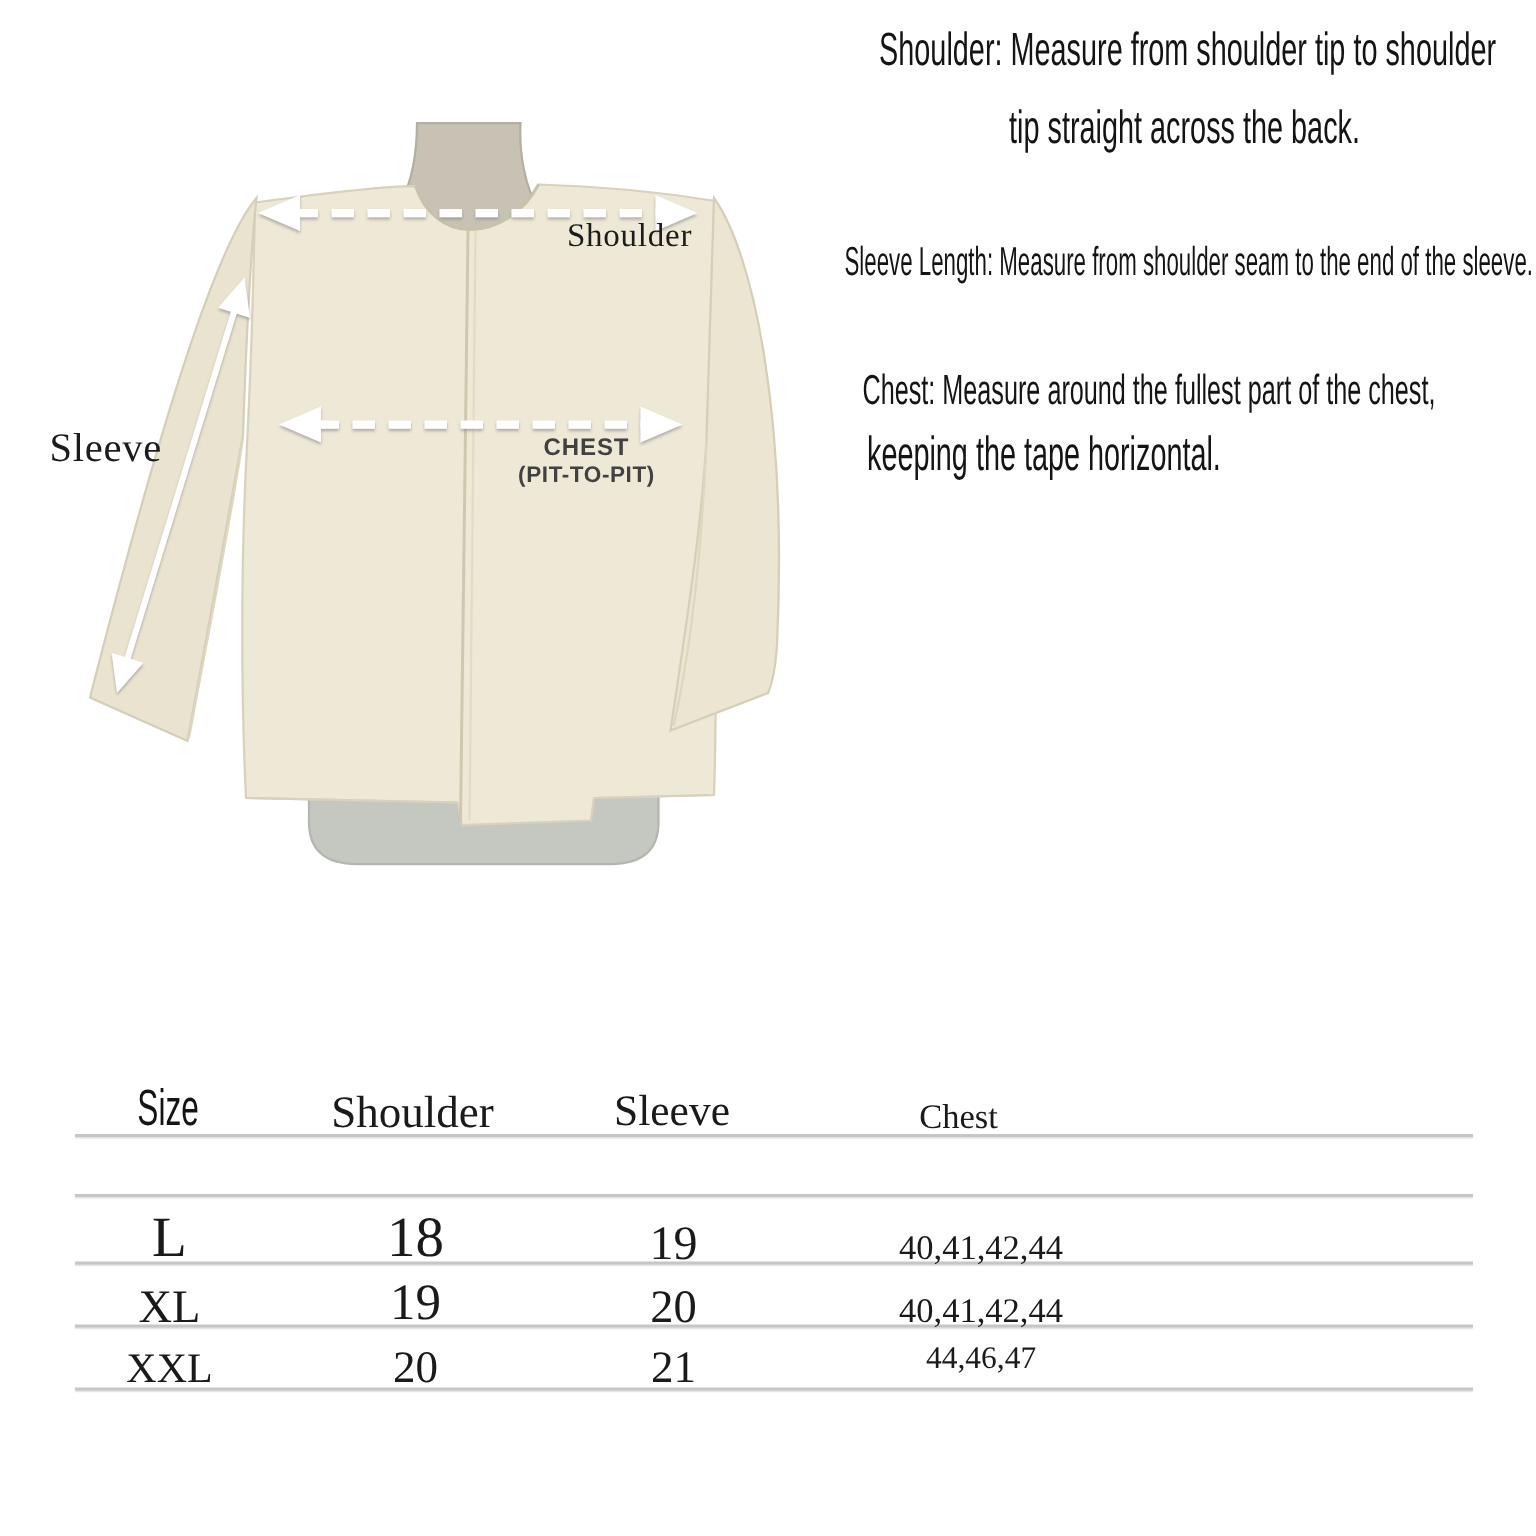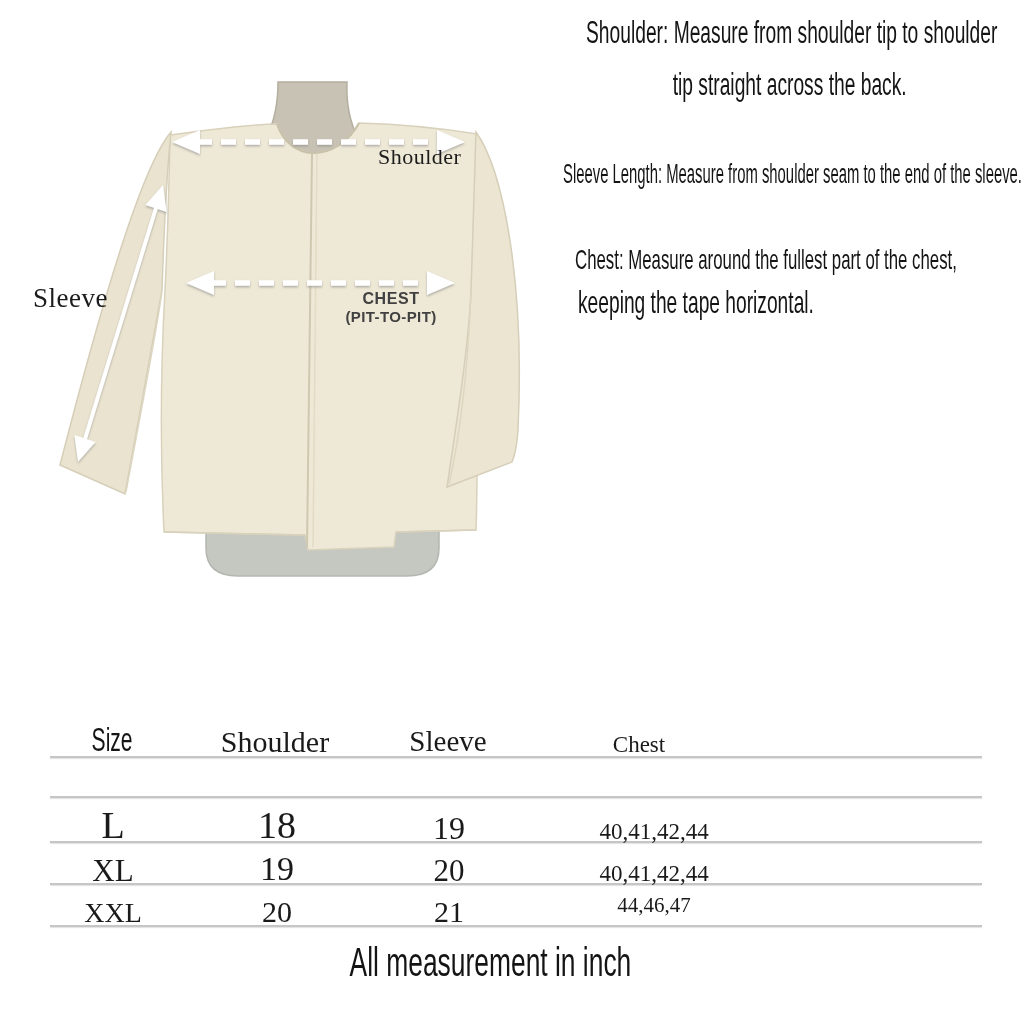--- a/index.html
+++ b/index.html
@@ -180,16 +180,14 @@
     </div>
 
     <div>
       <div class="td r2 c-size">XXL</div>
       <div class="td r2 c-shoulder">20</div>
       <div class="td r2 c-sleeve">21</div>
       <div class="td r2 c-chest">44,46,47</div>
     </div>
   </div>
 
-  <div class="cond-c" id="footer-note">
-    <span>All measurement in inch</span></div>
 
 </div>
 
 </body></html>

